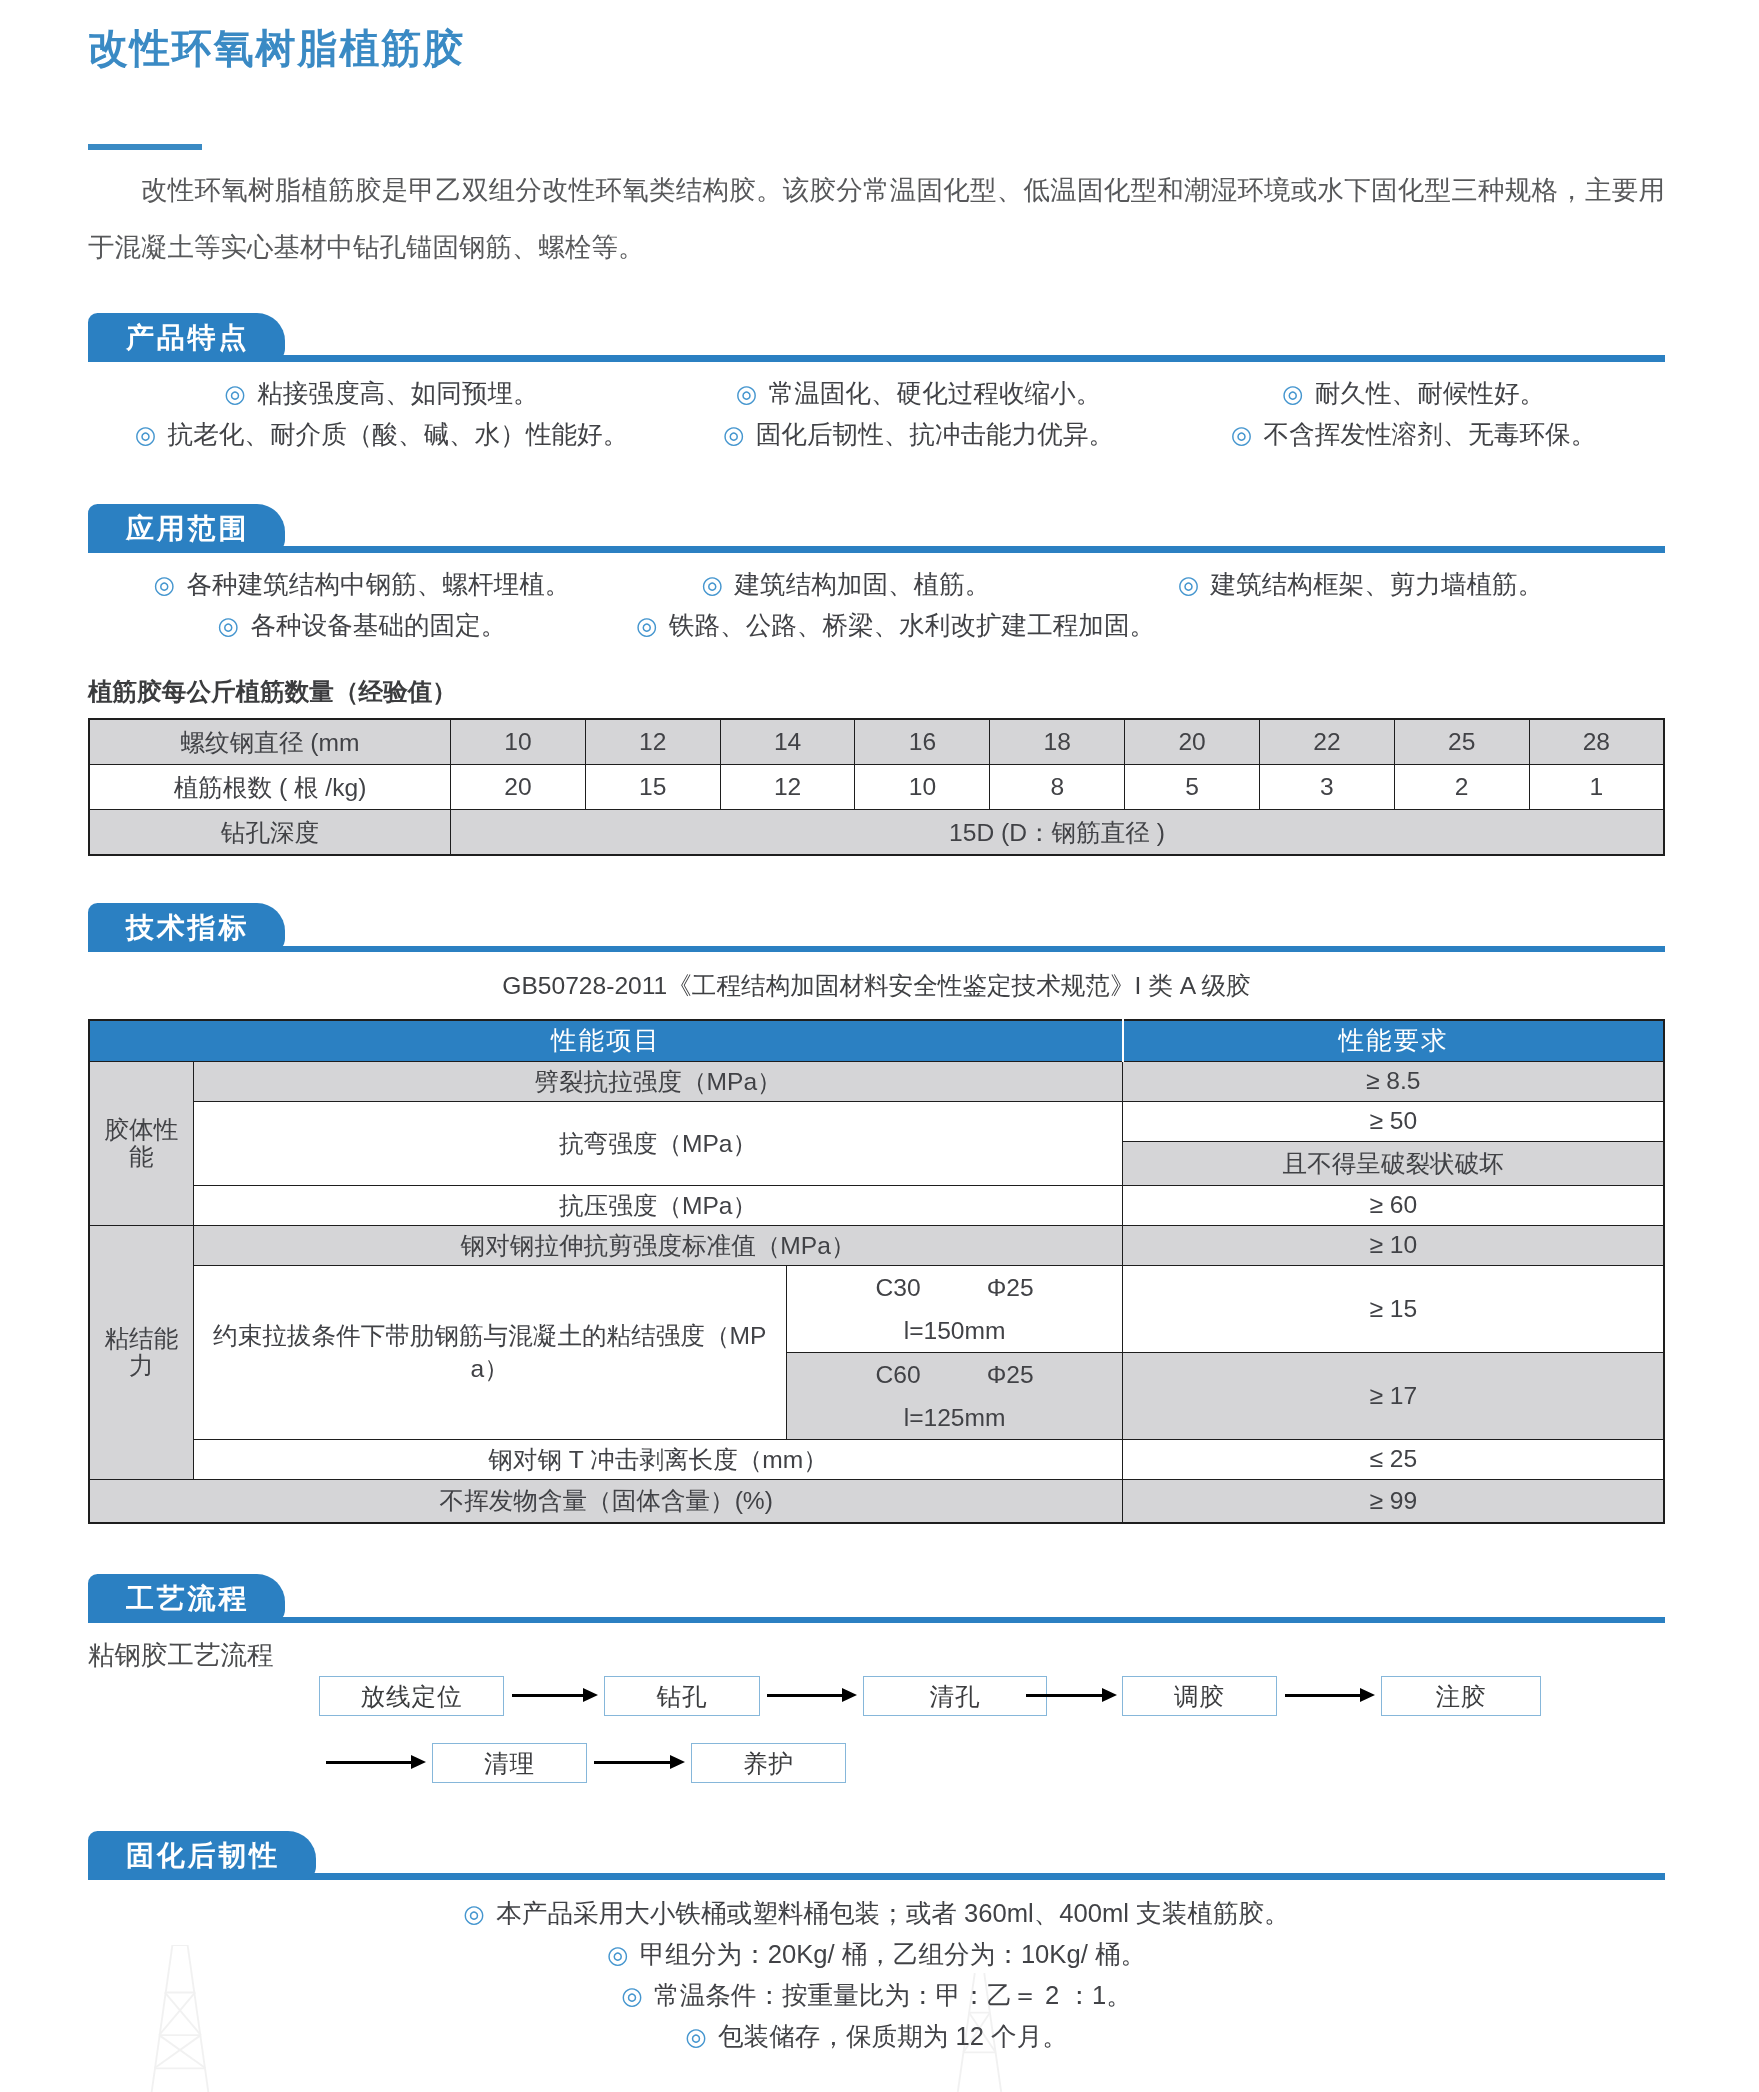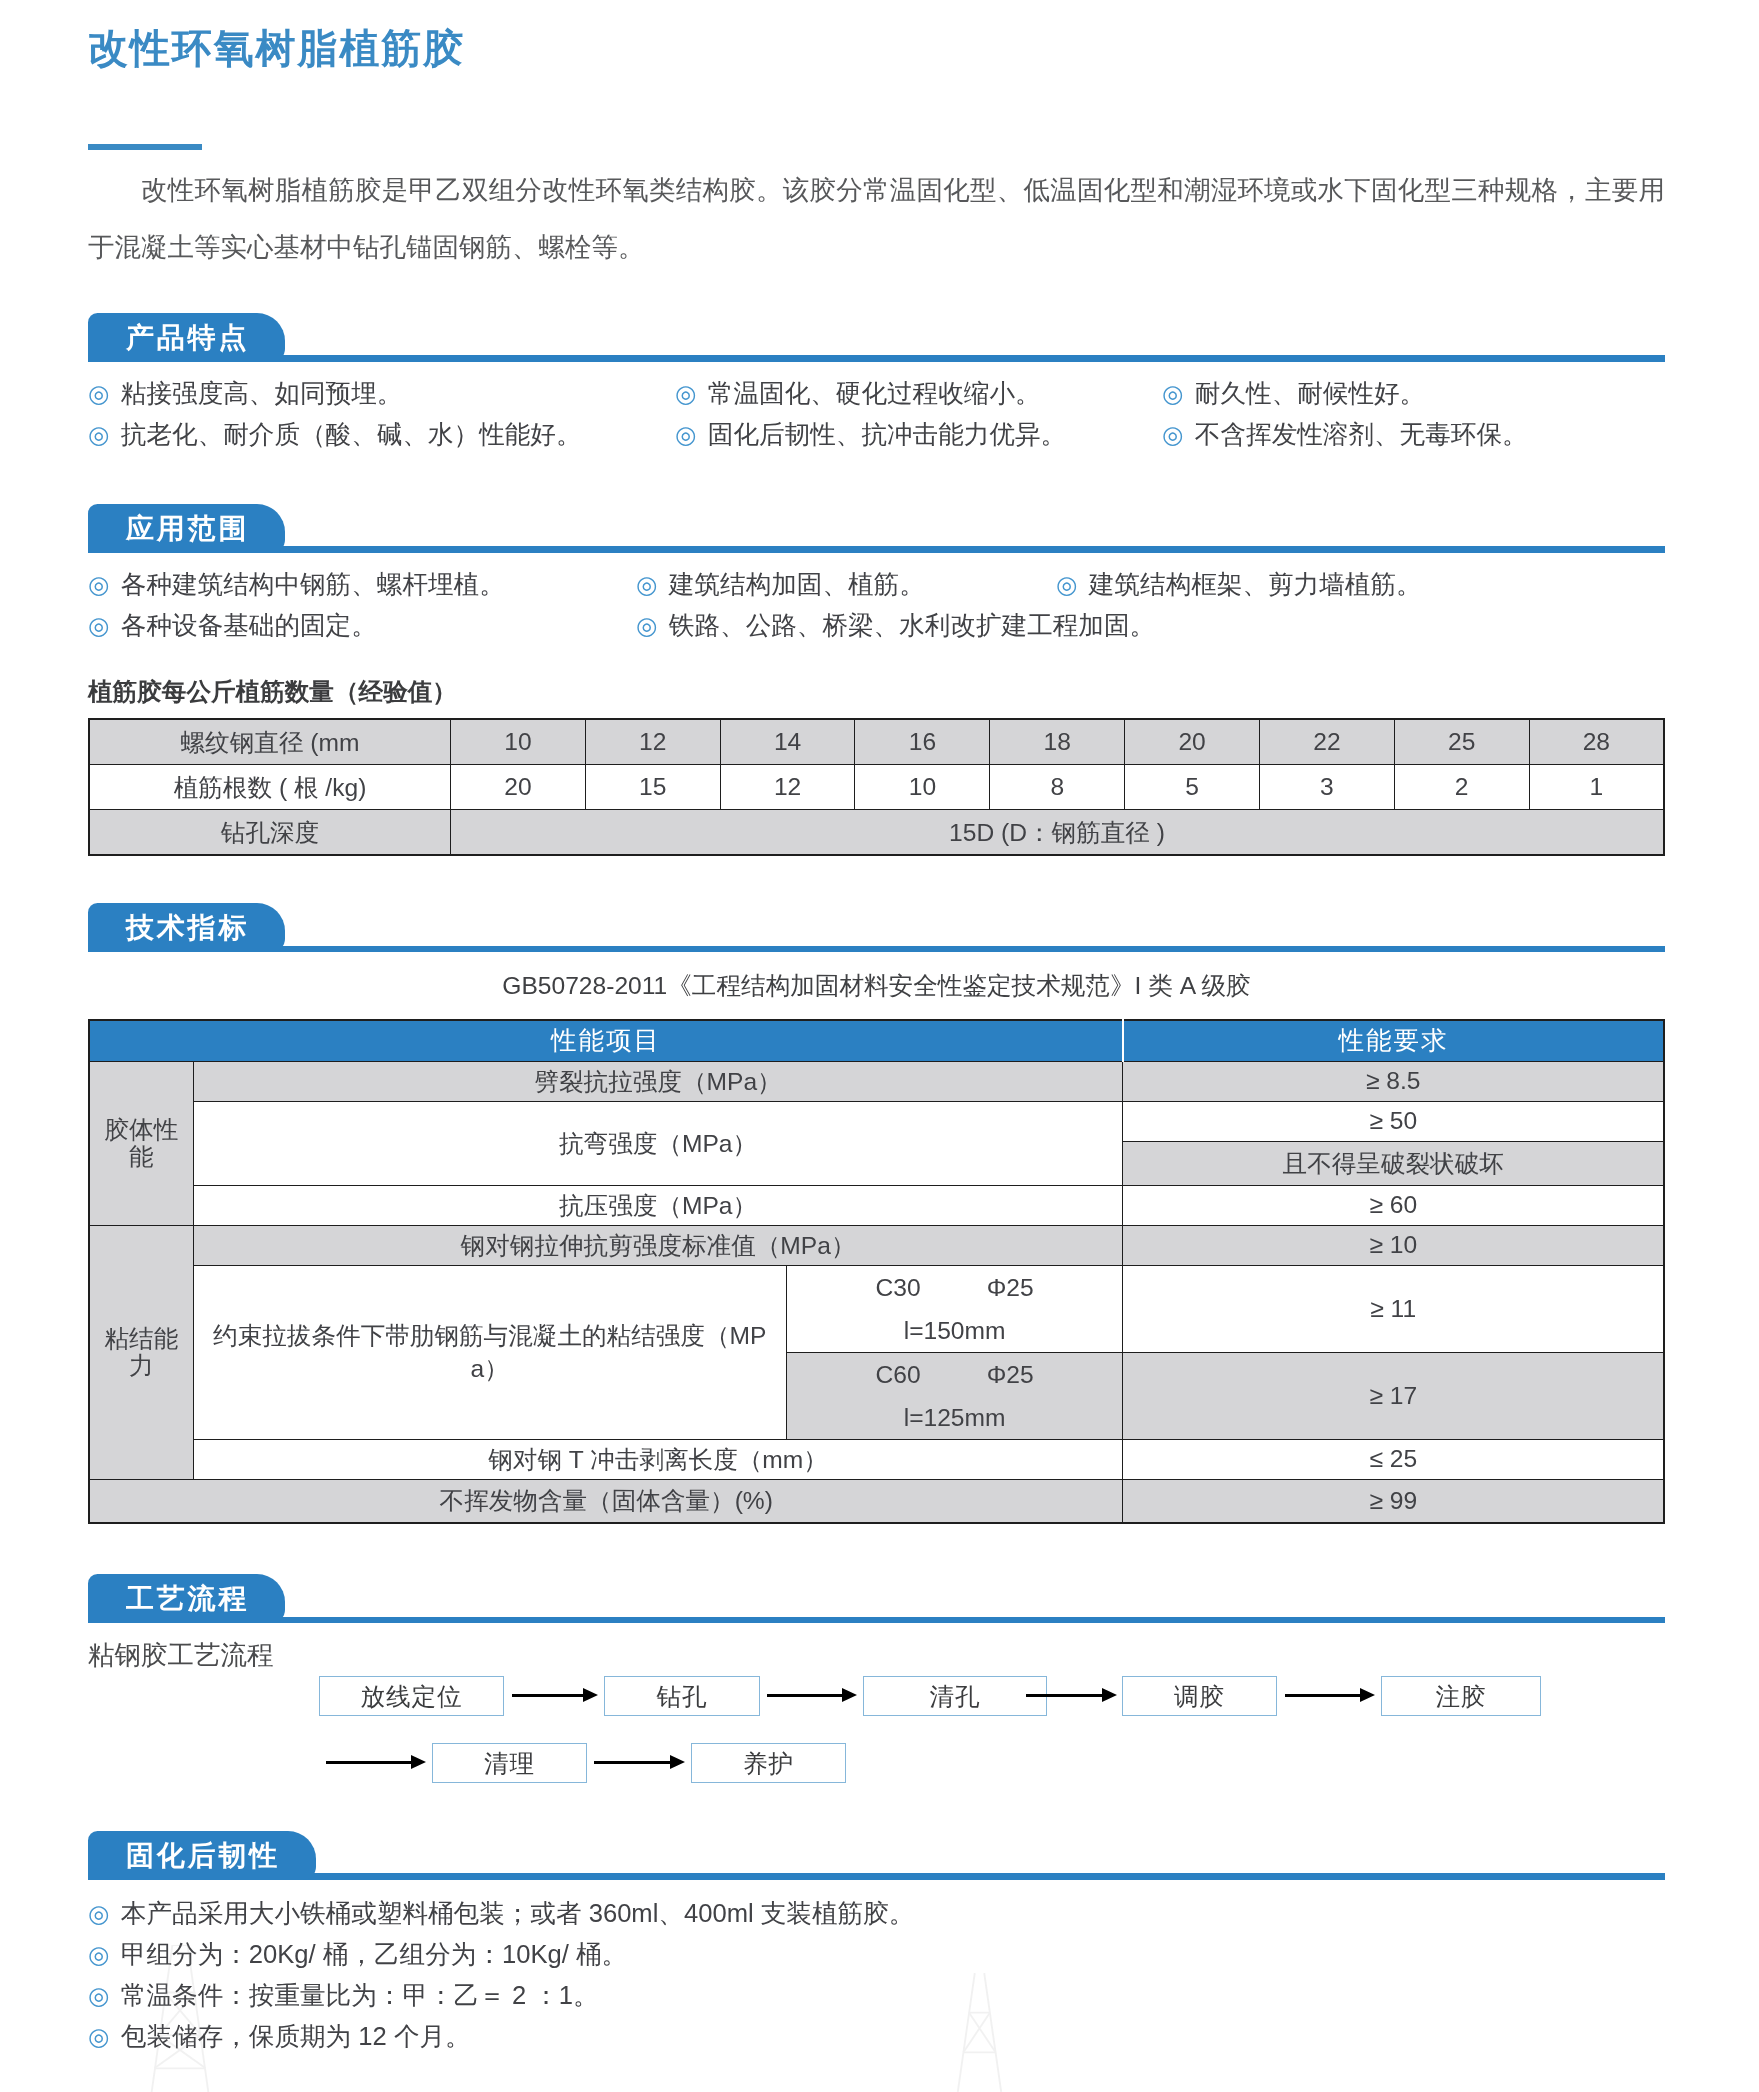--- a/index.html
+++ b/index.html
@@ -28,21 +28,21 @@
   .section-head .badge{
     position:absolute;left:0;bottom:0;height:49px;line-height:49px;
     background:#2b80c2;color:#fff;font-size:28px;font-weight:bold;letter-spacing:2.8px;
     padding:0 36px 0 38px;border-radius:9.5px 28px 13.2px 0;z-index:1;
   }
 
   
   .bullets{display:grid;margin-top:11.4px;font-size:25.6px;line-height:40px;color:#414246;}
   .bullets.features{grid-template-columns:587px 487px 1fr;}
   .bullets.apps{grid-template-columns:548px 420px 1fr;}
-  .bullet{white-space:nowrap;}
+  .bullet{white-space:nowrap;text-align:center;}
   .mk{color:#4596cf;margin-right:11.4px;font-size:24.6px;}
 
   
   .tbl-title{margin-top:26.5px;font-size:24.6px;font-weight:bold;line-height:38px;color:#3b3c3e;}
   table{border-collapse:collapse;}
   .rebar{width:100%;margin-top:7.6px;table-layout:fixed;font-size:24.6px;}
   .rebar td{border:1.9px solid #1e1e1e;height:44px;text-align:center;padding:0;}
   .rebar{border:2.8px solid #1e1e1e;}
   .rebar .gray{background:#d5d5d7;}
   .rebar .lab{width:360px;}
@@ -203,21 +203,21 @@
       <td rowspan="2">约束拉拔条件下带肋钢筋与混凝土的粘结强度（MPa）</td>
       <td>
         <div class="spec">
           <div class="l1">
                 <span>C30</span>
                 <span>Φ25</span>
               </div>
           <div>l=150mm</div>
         </div>
       </td>
-      <td>≥ 11</td>
+      <td>≥ 15</td>
     </tr>
     <tr class="h91">
       <td class="gray">
         <div class="spec">
           <div class="l1">
                 <span>C60</span>
                 <span>Φ25</span>
               </div>
           <div>l=125mm</div>
         </div>

